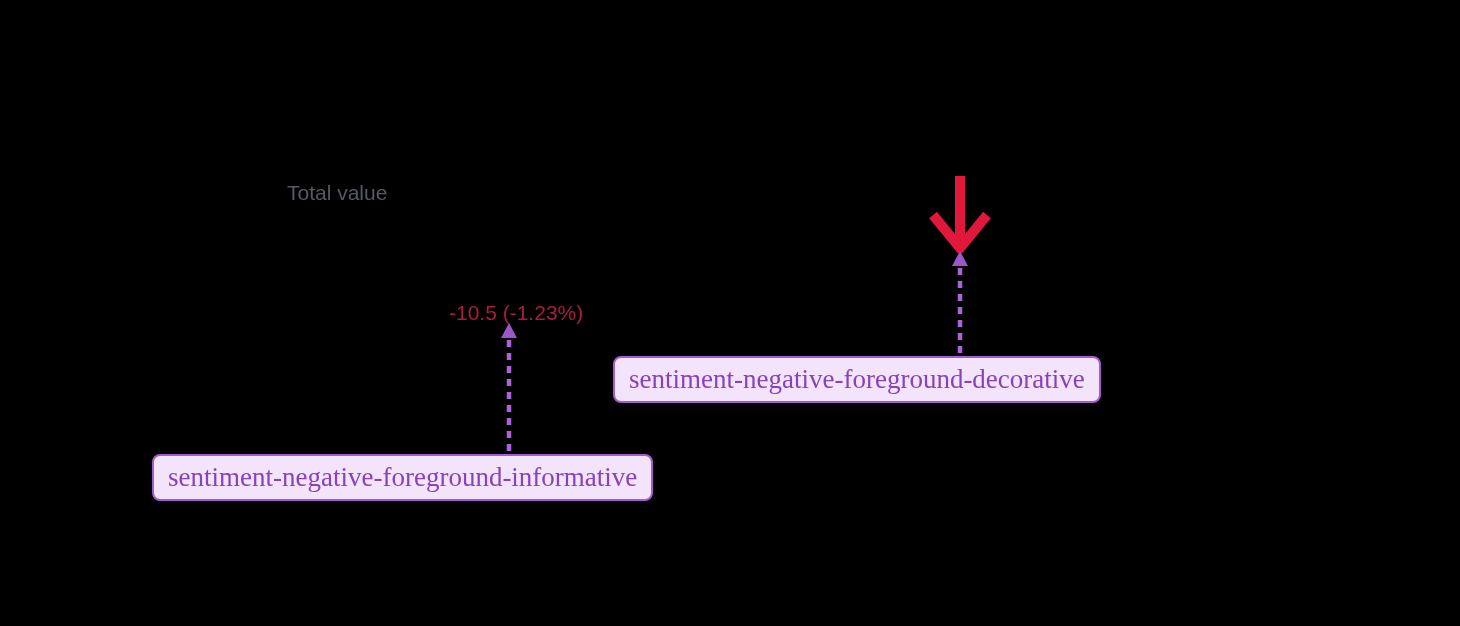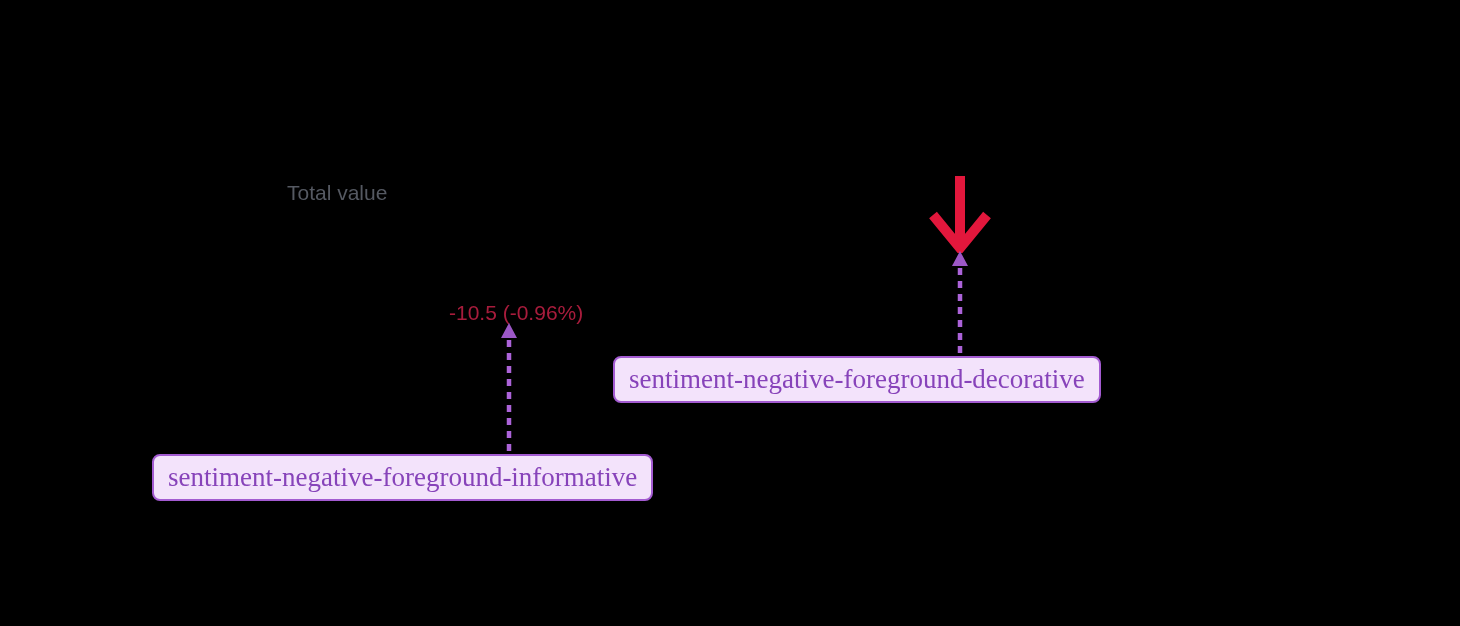--- a/index.html
+++ b/index.html
@@ -82,21 +82,21 @@
     top: 356px;
   }
 </style>
 </head>
 <body>
 
 <div class="canvas">
 
   <div class="total-value" style="color: rgb(85, 89, 98);">Total value</div>
 
-  <div class="metric" style="color: rgb(168, 28, 60);">-10.5 (-0.96%)</div>
+  <div class="metric" style="color: rgb(168, 28, 60);">-10.5 (-1.23%)</div>
 
   <svg class="red-arrow" viewBox="0 0 70 85" xmlns="http://www.w3.org/2000/svg">
     <line x1="35" y1="8" x2="35" y2="74" stroke-width="10" stroke="#E2173C"></line>
     <polyline points="8,47 35,80 62,47" fill="none" stroke-width="10" stroke="#E2173C"></polyline>
   </svg>
 
   <svg class="arrow-annot arrow-informative" viewBox="0 0 24 136" xmlns="http://www.w3.org/2000/svg">
     <polygon points="12,1 4,16 20,16" fill="#9C57C6"></polygon>
     <line x1="12" y1="18" x2="12" y2="134" stroke-width="4.5" stroke-dasharray="7 6" stroke="#AC63D9"></line>
   </svg>

